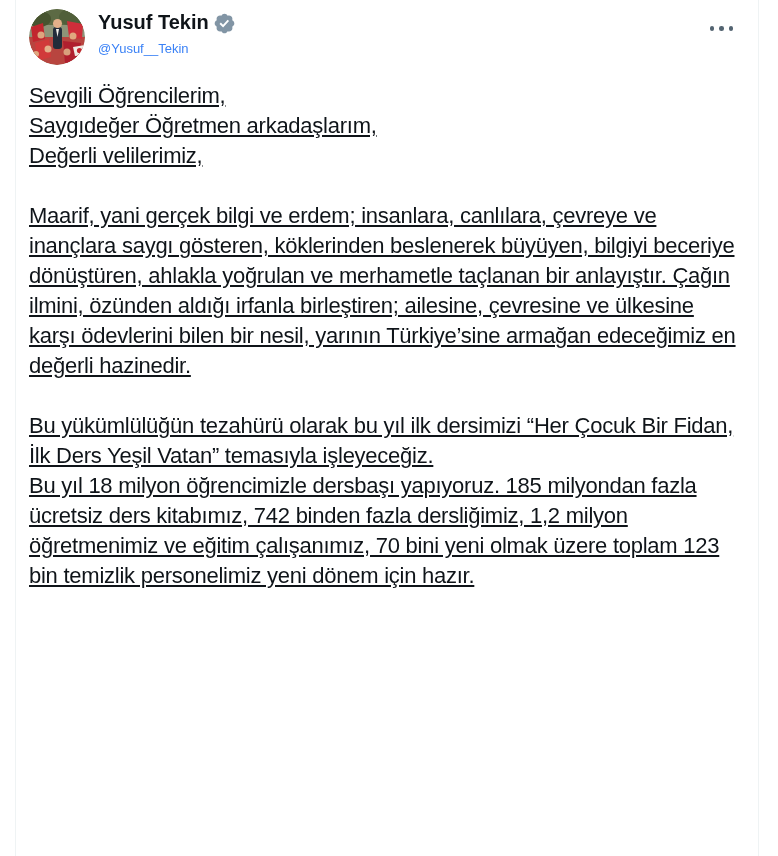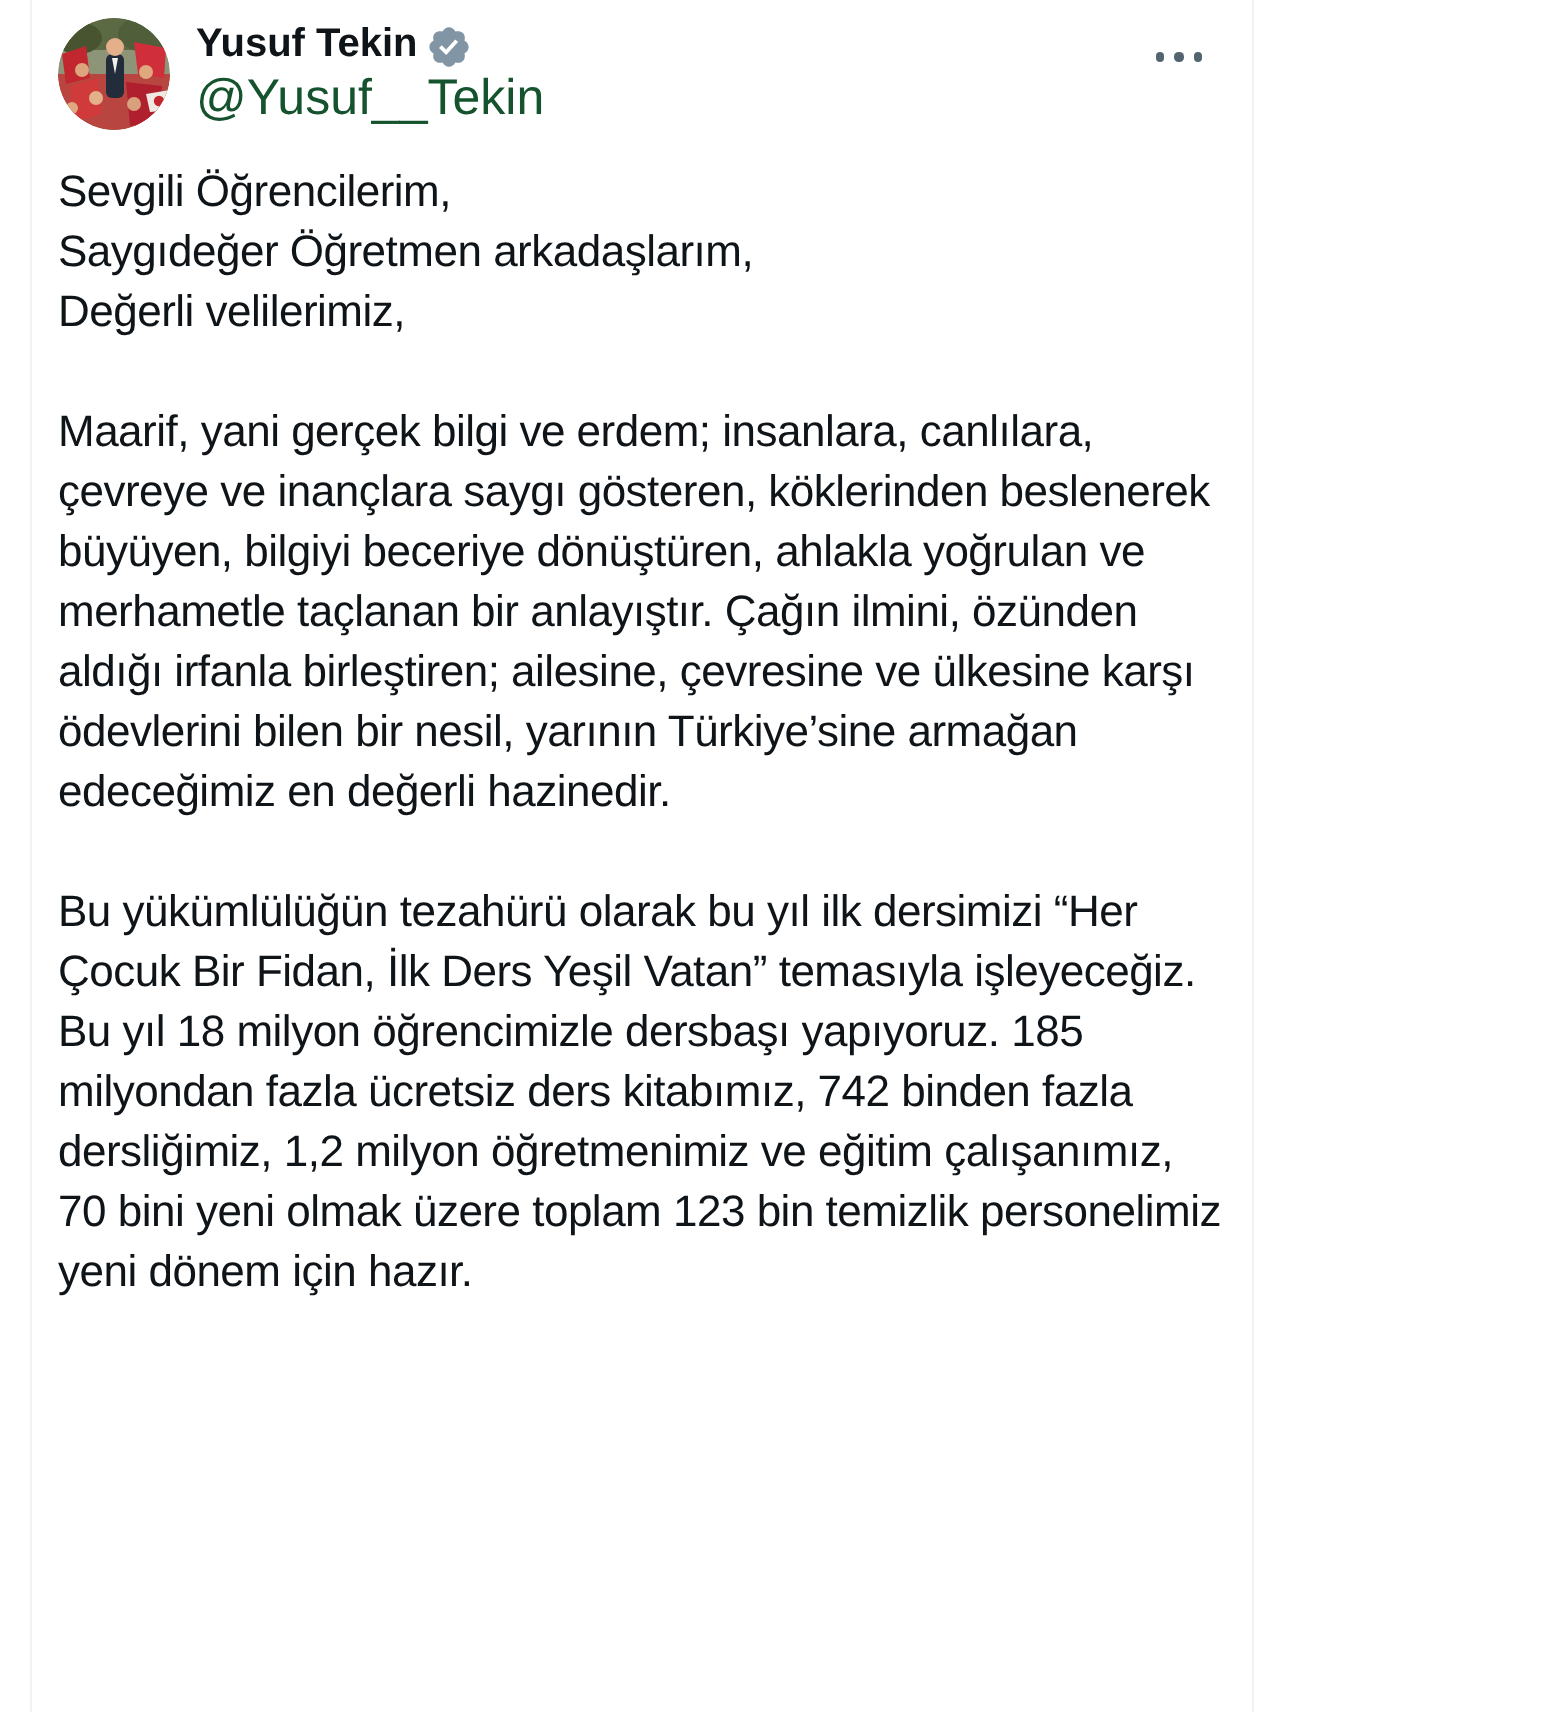--- a/index.html
+++ b/index.html
@@ -11,21 +11,21 @@
   body {
     width: 778px;
     height: 856px;
     overflow: hidden;
     position: relative;
   }
   .timeline-column {
     position: absolute;
     left: 15px;
     top: 0;
-    width: 612px;
+    width: 744px;
     height: 856px;
     box-sizing: border-box;
     border-left: 1px solid #eff3f4;
     border-right: 1px solid #eff3f4;
     background: #ffffff;
   }
   .tweet {
     padding: 9px 12px 0 13px;
   }
   .tweet-header {
@@ -60,22 +60,22 @@
     line-height: 25px;
     cursor: pointer;
   }
   .verified-badge {
     width: 23px;
     height: 23px;
     margin-top: 1px;
     cursor: pointer;
   }
   .author-handle {
-    font-size: 25px;
-    color: #14532d;
+    font-size: 13px;
+    color: #3b82f6;
     line-height: 24px;
     margin-top: 2px;
     cursor: pointer;
   }
   .header-spacer { flex: 1 1 auto; }
   .more-button {
     margin-top: 13px;
     margin-right: 9px;
     display: flex;
     align-items: center;
@@ -94,20 +94,21 @@
   .tweet-text {
     margin-top: 16px;
     color: #0f1419;
     font-size: 22px;
     line-height: 30px;
     letter-spacing: -0.25px;
   }
   .tweet-text p {
     margin: 0 0 30px 0;
     white-space: pre-line;
+    text-decoration: underline;
   }
   .tweet-text p:last-child { margin-bottom: 0; }
 </style>
 </head>
 <body>
 
 <div class="timeline-column">
   <article class="tweet">
 
     <div class="tweet-header">

